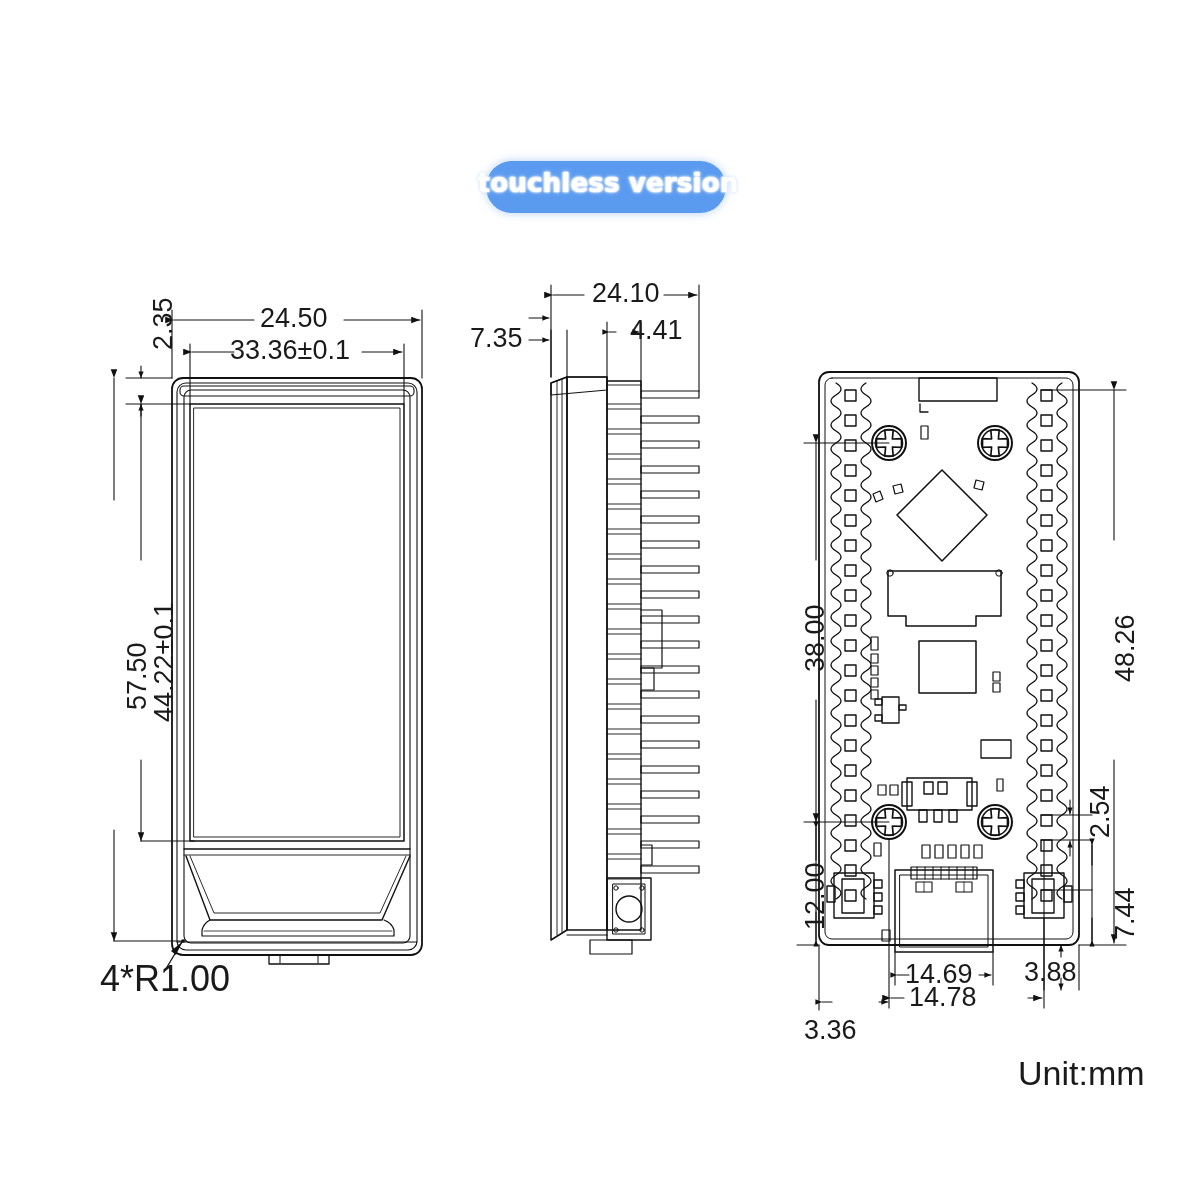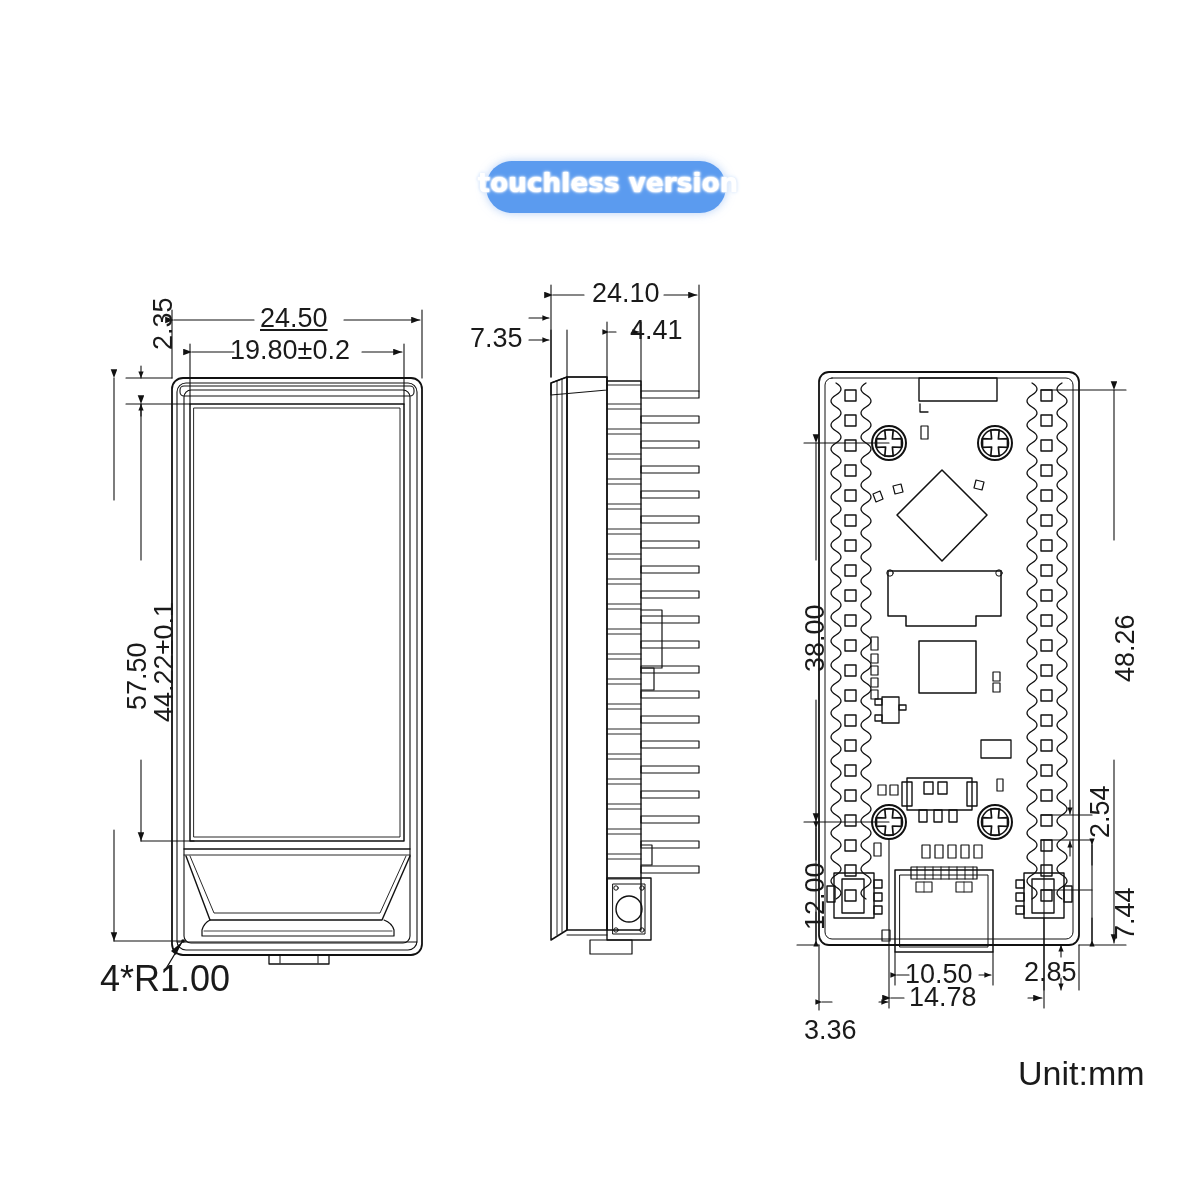--- a/index.html
+++ b/index.html
@@ -516,36 +516,36 @@
       <line x1="1024" y1="998" x2="1038" y2="998" marker-end="url(#ah)"></line>
 
       <line x1="815" y1="945" x2="815" y2="1010"></line>
       <line x1="818" y1="1002" x2="828" y2="1002" marker-start="url(#ahs)"></line>
       <line x1="875" y1="1002" x2="884" y2="1002" marker-end="url(#ahs)"></line>
     </g>
 
     </g>
   </svg>
 
-  <div class="dim" style="left:256px;top:305px;text-decoration:underline;">24.50</div>
-  <div class="dim" style="left:226px;top:337px;">19.80±0.2</div>
+  <div class="dim" style="left:256px;top:305px;">24.50</div>
+  <div class="dim" style="left:226px;top:337px;">33.36±0.1</div>
   <div class="dim rot" style="left:146px;top:350px;">2.35</div>
   <div class="dim rot" style="left:120px;top:710px;">57.50</div>
   <div class="dim rot" style="left:147px;top:722px;">44.22±0.1</div>
   <div class="note" style="left:96px;top:958px;">4*R1.00</div>
 
   <div class="dim" style="left:588px;top:280px;">24.10</div>
   <div class="dim" style="left:626px;top:317px;">4.41</div>
   <div class="dim" style="left:466px;top:325px;">7.35</div>
 
   <div class="dim rot" style="left:798px;top:672px;">38.00</div>
   <div class="dim rot" style="left:798px;top:930px;">12.00</div>
   <div class="dim rot" style="left:1108px;top:682px;">48.26</div>
   <div class="dim rot" style="left:1083px;top:838px;">2.54</div>
   <div class="dim rot" style="left:1108px;top:940px;">7.44</div>
-  <div class="dim" style="left:901px;top:961px;">10.50</div>
+  <div class="dim" style="left:901px;top:961px;">14.69</div>
   <div class="dim" style="left:905px;top:984px;">14.78</div>
   <div class="dim" style="left:800px;top:1006px;margin-top:11px;">3.36</div>
-  <div class="dim" style="left:1020px;top:959px;">2.85</div>
+  <div class="dim" style="left:1020px;top:959px;">3.88</div>
 
   <div class="unit" style="left:1014px;top:1054px;">Unit:mm</div>
 
 </div>
 
 </body></html>

